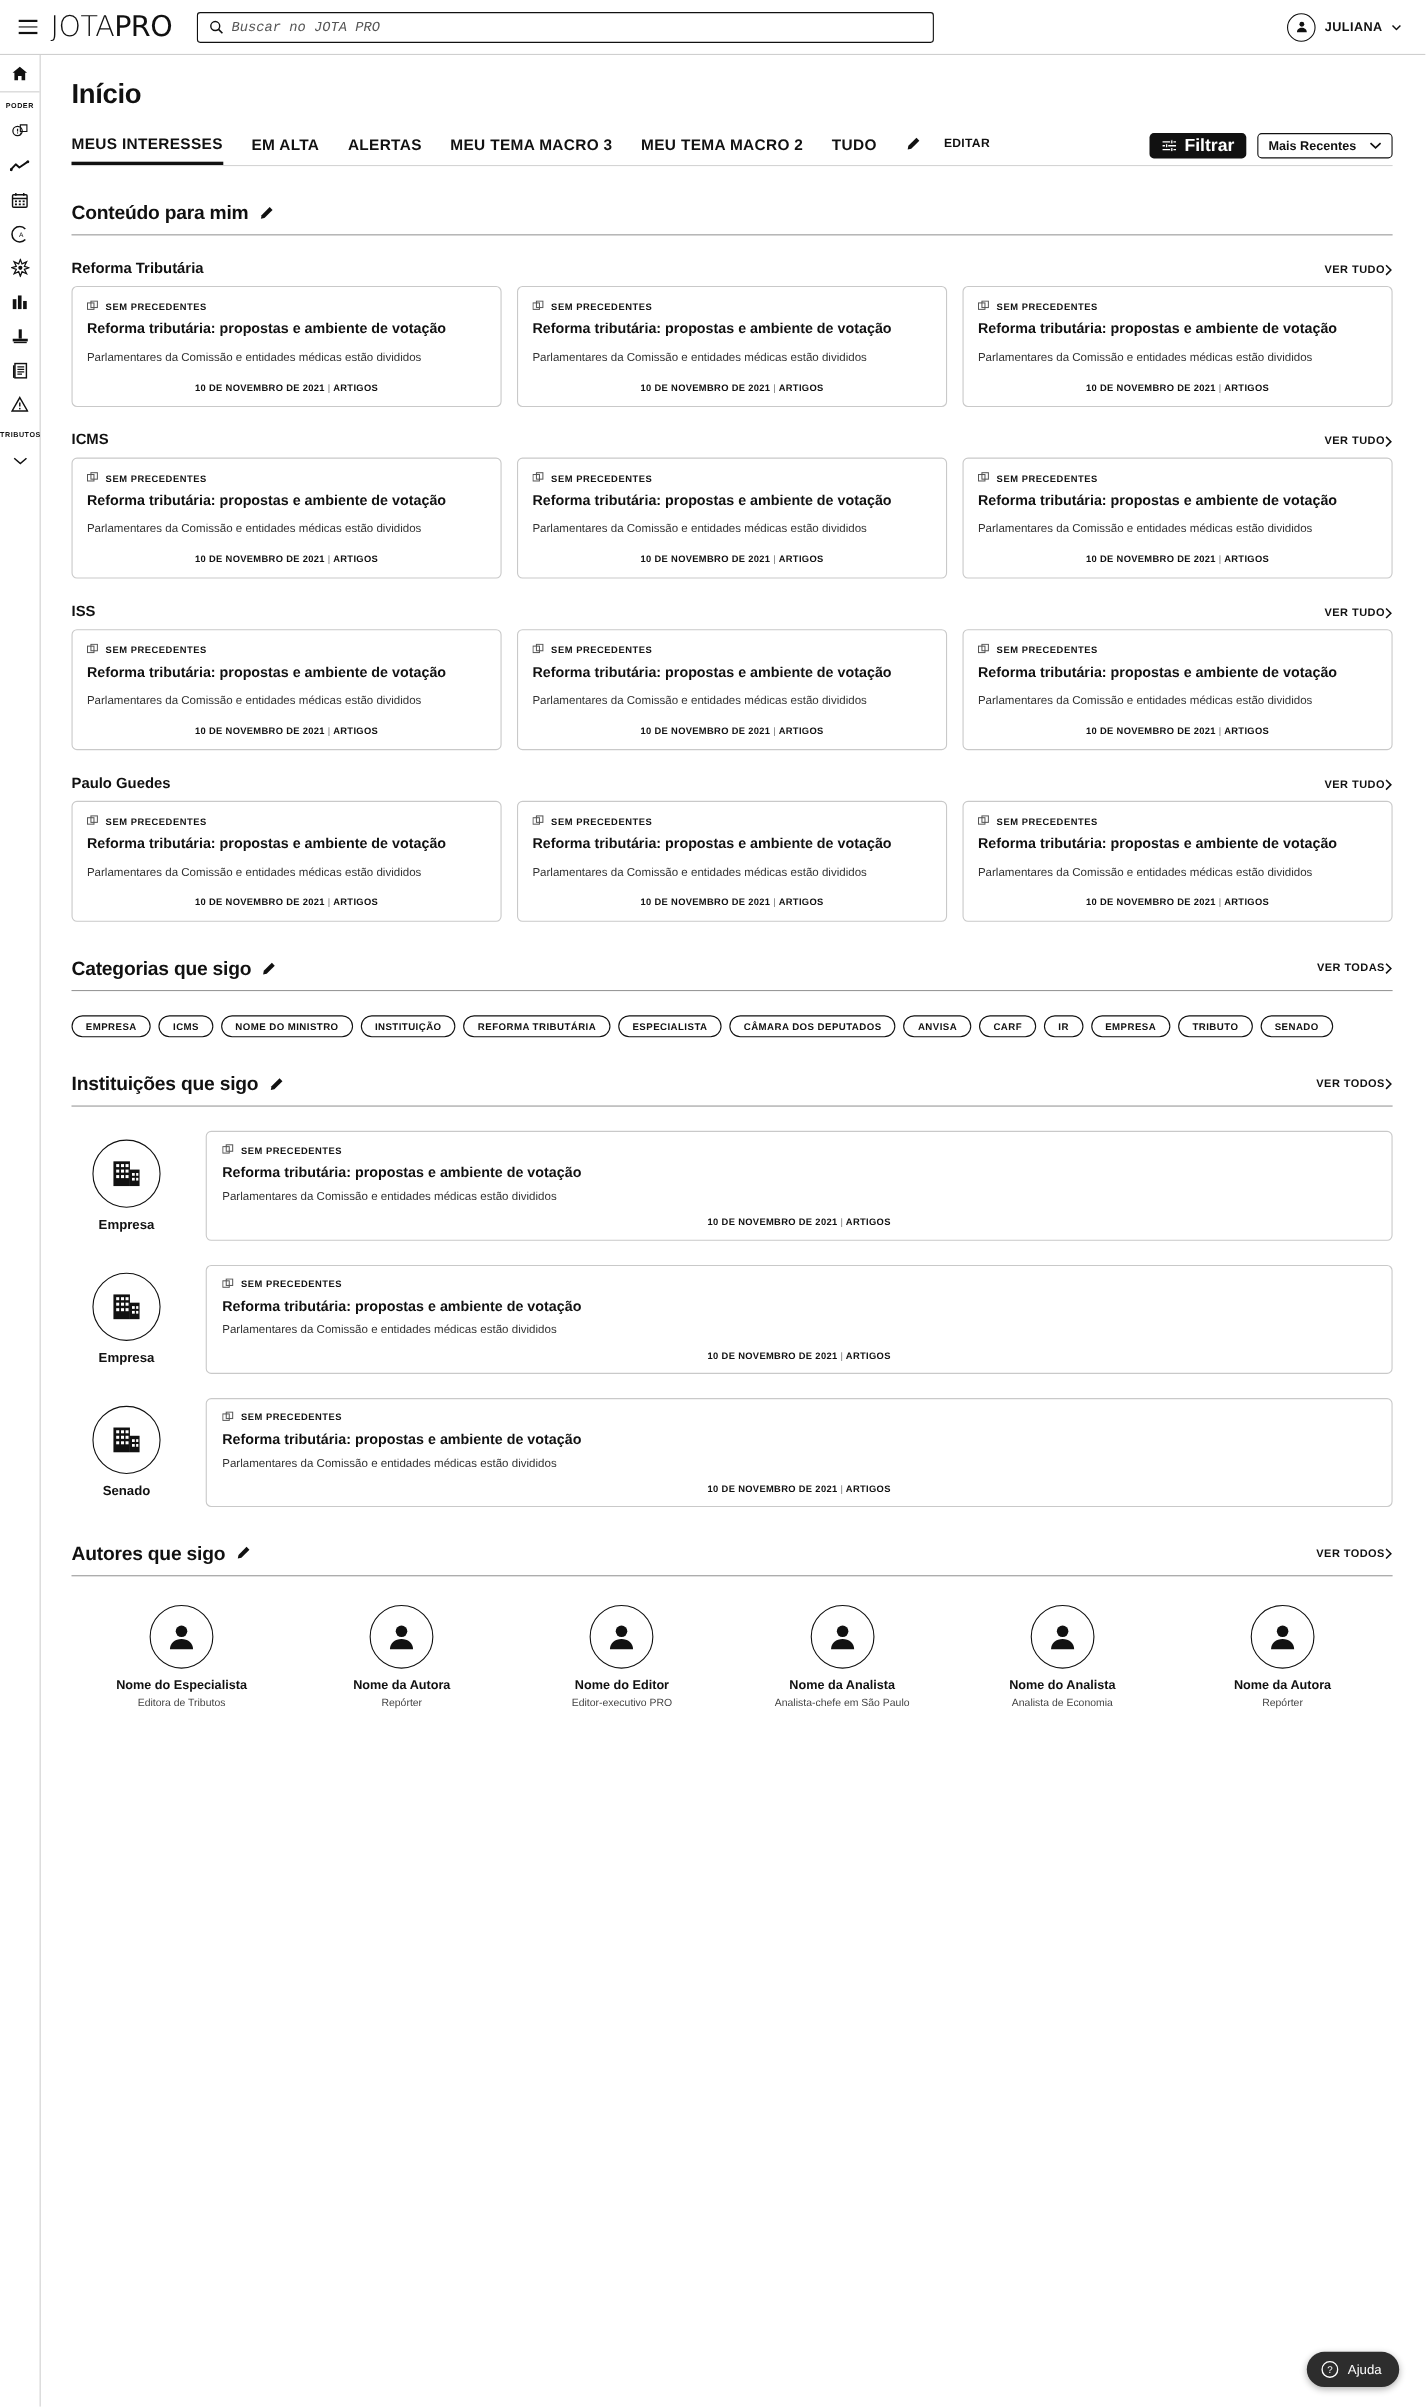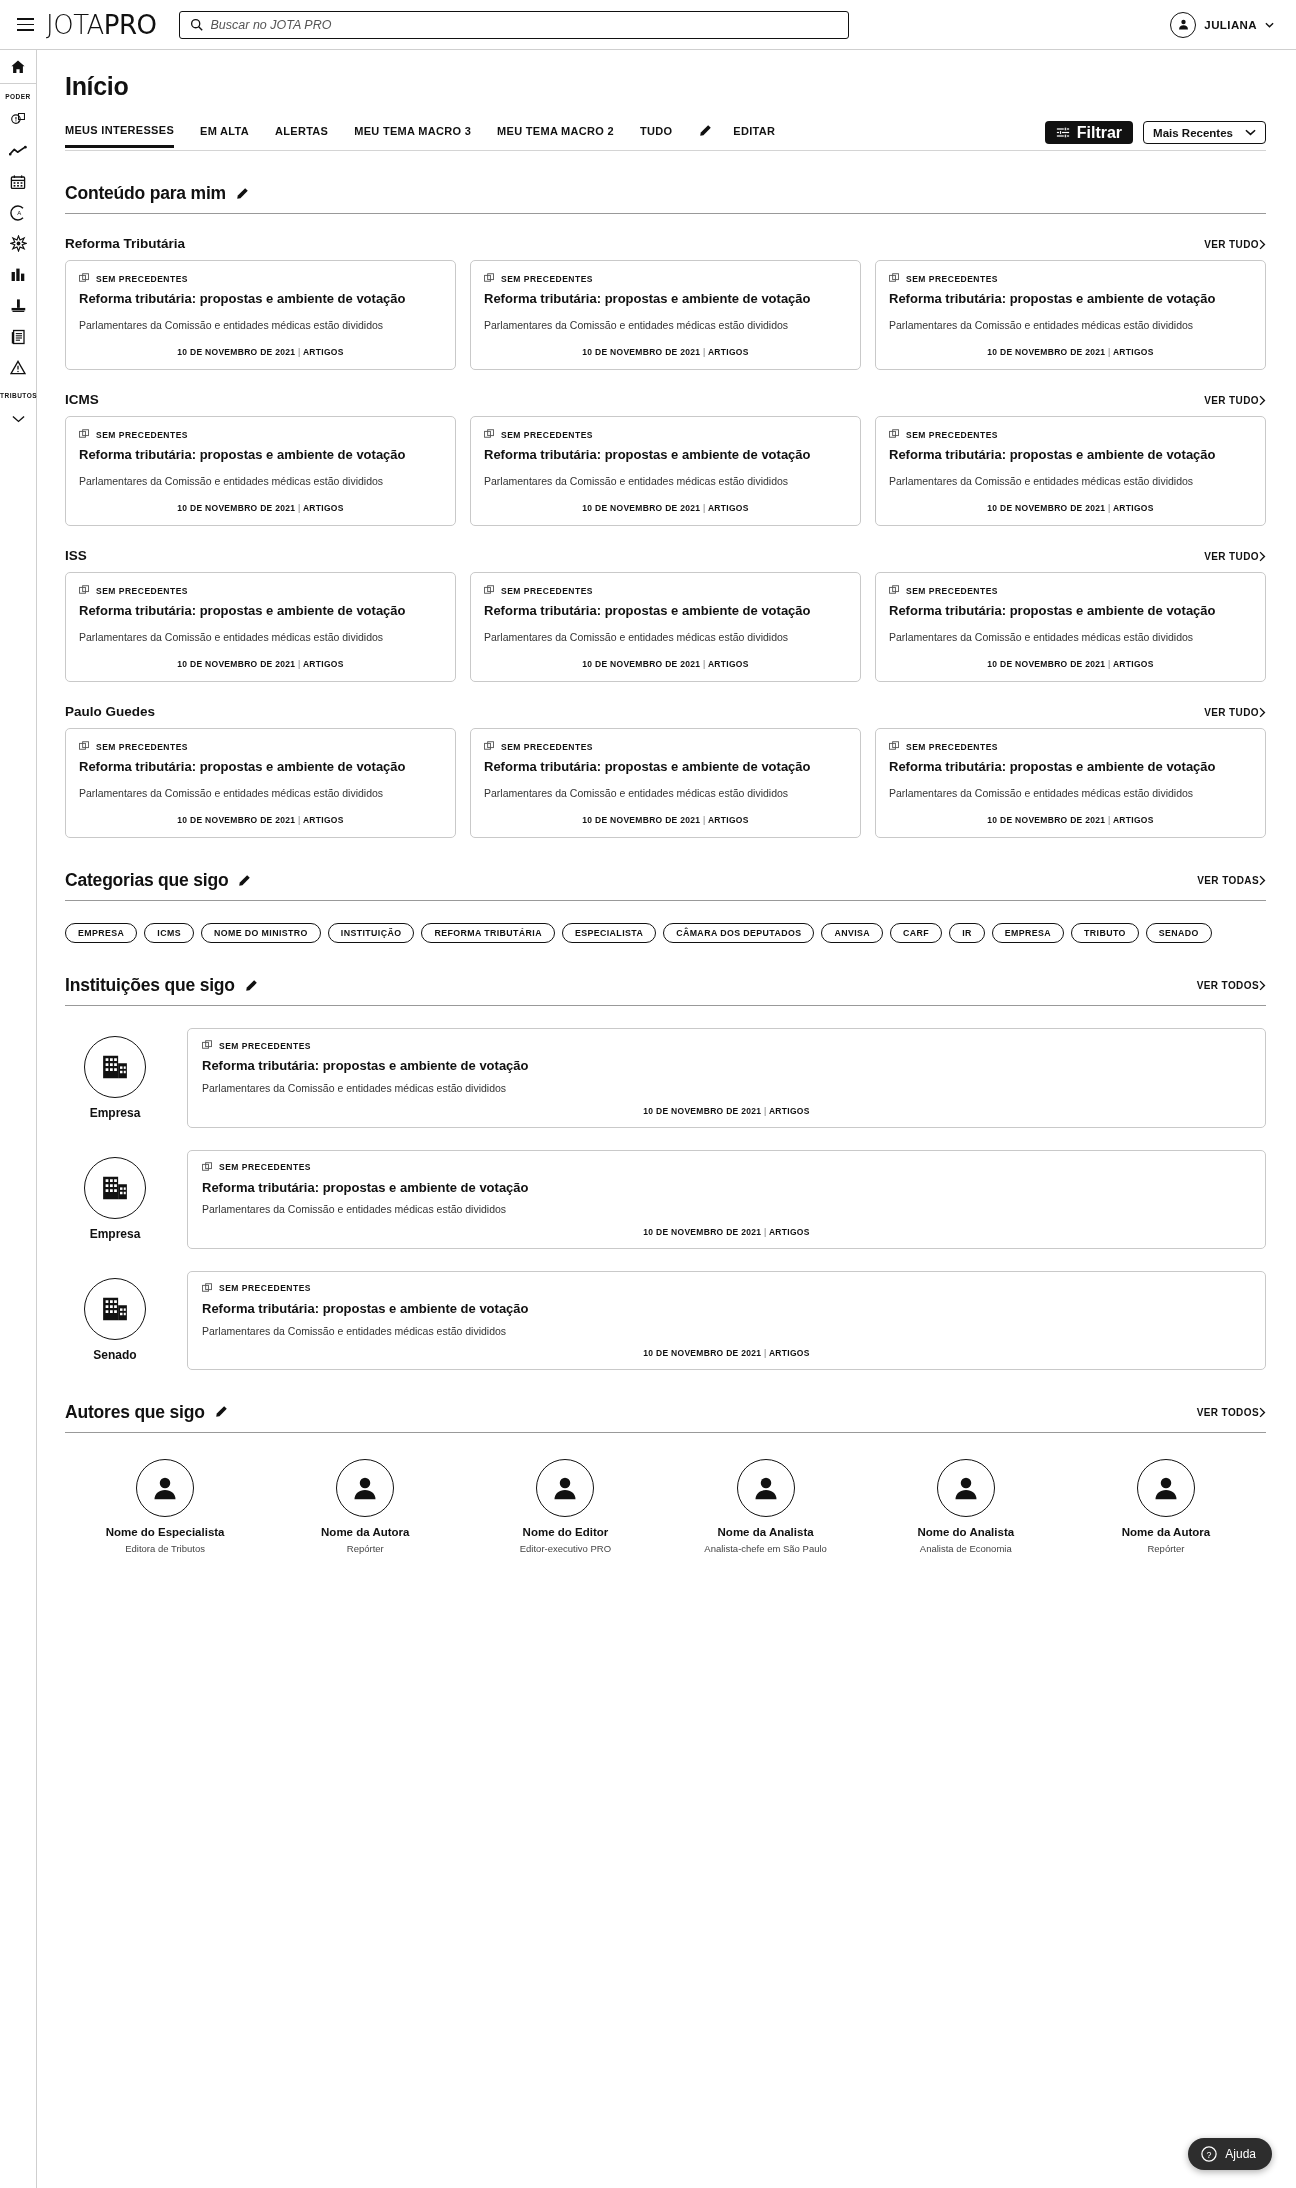--- a/index.html
+++ b/index.html
@@ -46,21 +46,21 @@
     border-radius: 3px;
     display: flex;
     align-items: center;
     padding: 0 10px;
     gap: 8px;
     background: #fff;
   }
   .searchbar input {
     border: 0; outline: 0; flex: 1;
     font-size: 12.5px; font-style: italic;
-    font-family: Liberation Sans, sans-serif;
+    font-family: Liberation Mono, monospace;
     color: #333;
     background: transparent;
   }
   .searchbar input::placeholder { color: #555; font-style: italic; }
   .user {
     margin-left: auto;
     display: flex; align-items: center; gap: 8px;
     cursor: pointer;
     padding-right: 8px;
   }
@@ -117,21 +117,21 @@
   }
 
   
   .tabs-row {
     display: flex; align-items: center;
     border-bottom: 1px solid #d4d4d4;
     position: relative;
     height: 30px;
   }
   .tab {
-    font-size: 11px;
+    font-size: 14px;
     font-weight: bold;
     letter-spacing: .3px;
     margin-right: 26px;
     padding-bottom: 9px;
     cursor: pointer;
     white-space: nowrap;
   }
   .tab.active { border-bottom: 3px solid #111; }
   .tab-edit { display: flex; align-items: center; gap: 21px; padding-bottom: 9px; cursor: pointer; }
   .tab-edit .lbl { font-size: 11px; font-weight: bold; letter-spacing: .3px; }

